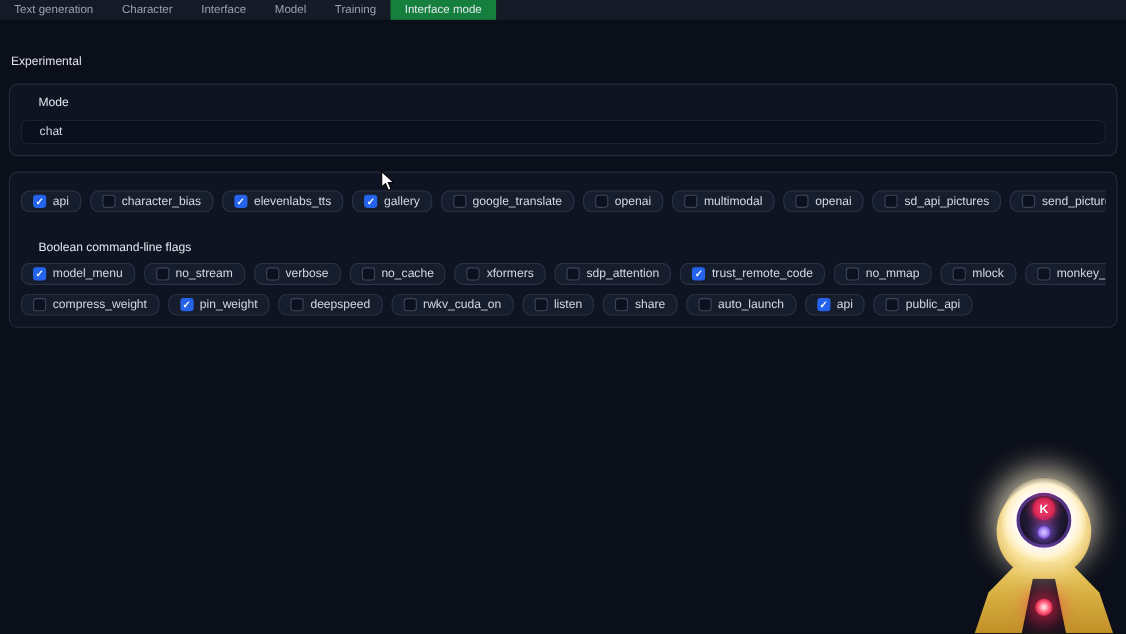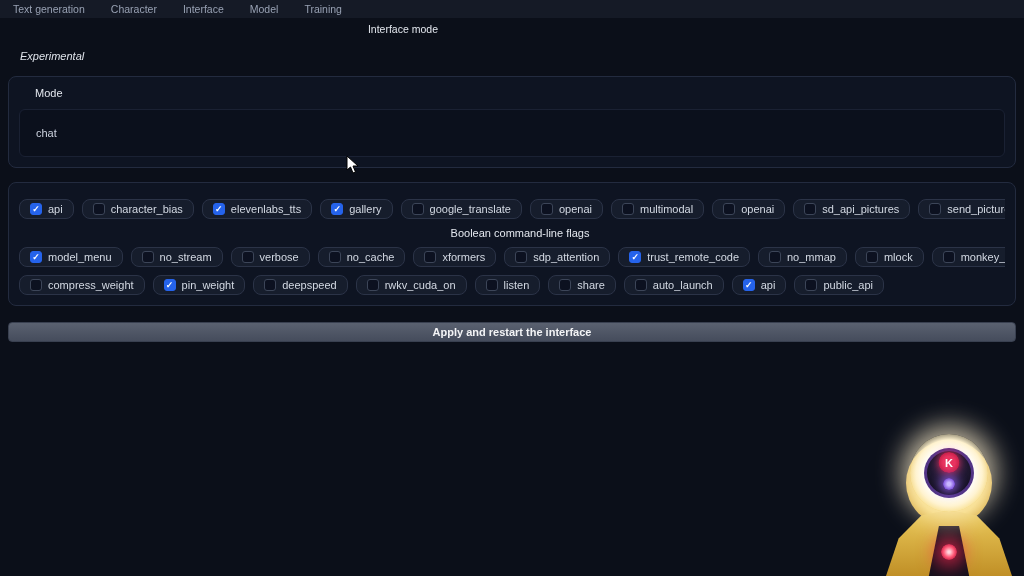--- a/index.html
+++ b/index.html
@@ -12,36 +12,36 @@
 
   
   .tab-bar {
     display:flex; align-items:stretch;
     background:#151a26; height:18px; width:100%;text-align:right;
   }
   .tab {
     padding:0 13px; font-size:10.5px; line-height:18px;
     color:#98a1b3; white-space:nowrap; cursor:pointer;
   }
-  .tab.active { background:#6d28d9; color:#e3e7ee;margin-top:20px; }
+  .tab.active { background:#15803d; color:#e3e7ee; }
 
   
   .content { padding:0 8px; }
-  .experimental { font-style:italic; font-size:11px; color:#dfe3ea; margin:32px 0 0 12px; }
+  .experimental { font-size:11px; color:#dfe3ea; margin:32px 0 0 2px; }
 
   .panel {
     border:1px solid #232b3f; border-radius:8px; background:#0e1422;
     margin-top:14px; padding:8px 10px 10px;
   }
   .panel-label, .section-label { font-size:11px; color:#e3e7ee; margin:2px 0 0 4px;padding-left:12px; }
-  .section-label { margin-top:8px;text-align:center; }
+  .section-label { margin-top:26px; }
 
   .mode-value {
     margin-top:10px; background:#0b101c; border:1px solid #1a2133;
-    border-radius:6px; padding:17px 16px; font-size:11px; color:#cdd3df;
+    border-radius:6px; padding:4px 16px; font-size:11px; color:#cdd3df;
     cursor:pointer;
   }
 
   .chip-row { display:flex; gap:8px; margin-top:8px; flex-wrap:nowrap; overflow:hidden; }
   .chip {
     display:inline-flex; align-items:center; gap:6px; flex:none;
     background:#161d2c; border:1px solid #2b3347; border-radius:8px;
     padding:3px 10px; font-size:11px; color:#d3d9e3; cursor:pointer;
     white-space:nowrap;
   }
@@ -261,21 +261,20 @@
             <span>api</span>
           </label>
           <label class="chip">
             <span class="checkbox"></span>
             <span>public_api</span>
           </label>
         </div>
       </div>
   </div>
 
-  <div class="apply-btn">Apply and restart the interface</div>
 
 </div>
 
 <div class="cursor">
   <svg width="14" height="20" viewBox="0 0 14 20">
     <polygon points="1,1 1,15 4.5,12 7,18 9.5,17 7,11 12,11" fill="#ffffff" stroke="#000000" stroke-width="1"></polygon>
   </svg>
 </div>
 
 <div class="character">

